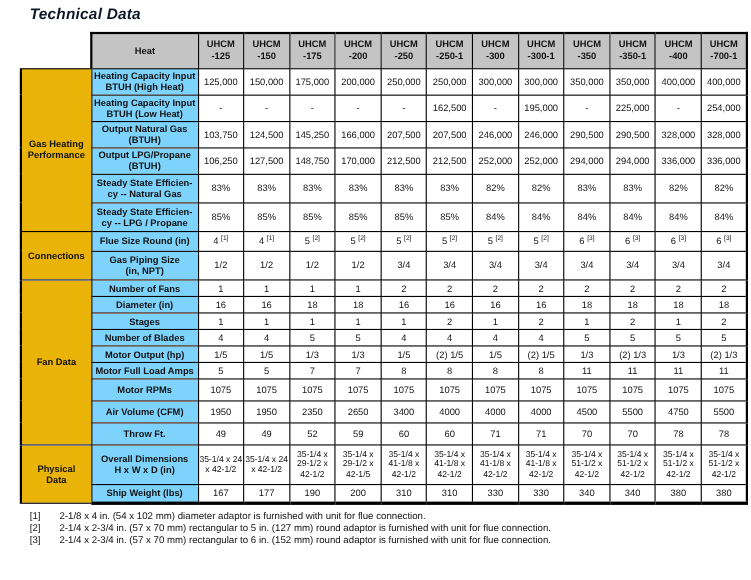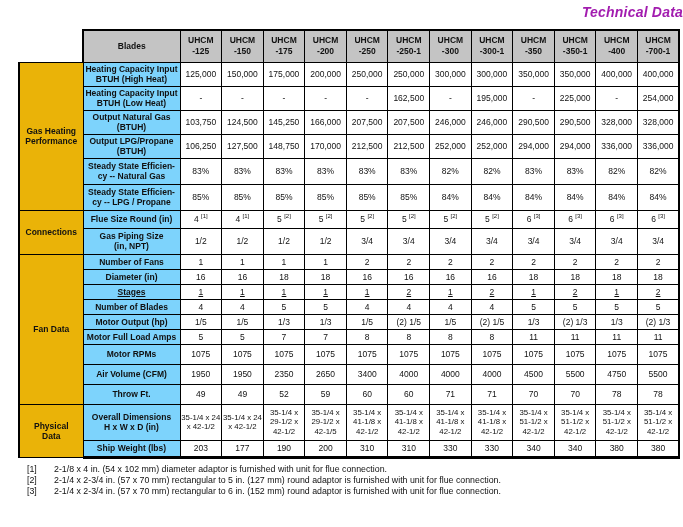--- a/index.html
+++ b/index.html
@@ -2,23 +2,22 @@
 <html><head>
 <meta charset="utf-8">
 <style>
   * { margin:0; padding:0; box-sizing:border-box; }
   html,body { width:683px; height:527px; background:#ffffff; overflow:hidden;
     font-family:"Liberation Sans", sans-serif; color:#111; }
   #page { width:683px; height:527px; position:relative; }
 
   .page-title {
     margin:4px 0 0 27px;
-    font-size:14px; font-weight:bold; font-style:italic; color:#a21caf;
+    font-size:14px; font-weight:bold; font-style:italic; color:#0f172a;
     letter-spacing:0.2px;
-    text-align:right;
   }
 
   table.tech { border-collapse:collapse; table-layout:fixed;
     margin:9px 0 0 18px; width:661px; }
   th, td {
     border:1px solid #000;
     font-size:8.5px; line-height:10px;
     text-align:center; vertical-align:middle;
     padding:1px 1px; overflow:hidden;
   }
@@ -50,21 +49,21 @@
 
   <table class="tech">
     <colgroup>
       <col style="width:64px">
         <col style="width:97px">
       <col span="12" style="width:41.6px">
     </colgroup>
     <thead>
       <tr id="model-row">
         <th class="ghost"></th>
-        <th class="model-head">Blades</th>
+        <th class="model-head">Heat</th>
       <th>
             <span class="model-line">UHCM</span>
             <span class="model-line">-125</span>
           </th>
           <th>
             <span class="model-line">UHCM</span>
             <span class="model-line">-150</span>
           </th>
           <th>
             <span class="model-line">UHCM</span>
@@ -263,21 +262,21 @@
           <td class="data-cell">18</td>
           <td class="data-cell">16</td>
           <td class="data-cell">16</td>
           <td class="data-cell">16</td>
           <td class="data-cell">16</td>
           <td class="data-cell">18</td>
           <td class="data-cell">18</td>
           <td class="data-cell">18</td>
           <td class="data-cell">18</td>
         </tr>
-        <tr style="height: 15px; text-decoration: underline;">
+        <tr style="height: 15px;">
           <th class="row-label">Stages</th>
           <td class="data-cell">1</td>
           <td class="data-cell">1</td>
           <td class="data-cell">1</td>
           <td class="data-cell">1</td>
           <td class="data-cell">1</td>
           <td class="data-cell">2</td>
           <td class="data-cell">1</td>
           <td class="data-cell">2</td>
           <td class="data-cell">1</td>
@@ -388,21 +387,21 @@
           <td class="data-cell">35-1/4 x 41-1/8 x 42-1/2</td>
           <td class="data-cell">35-1/4 x 41-1/8 x 42-1/2</td>
           <td class="data-cell">35-1/4 x 41-1/8 x 42-1/2</td>
           <td class="data-cell">35-1/4 x 51-1/2 x 42-1/2</td>
           <td class="data-cell">35-1/4 x 51-1/2 x 42-1/2</td>
           <td class="data-cell">35-1/4 x 51-1/2 x 42-1/2</td>
           <td class="data-cell">35-1/4 x 51-1/2 x 42-1/2</td>
         </tr>
         <tr class="last-row" style="height: 17px;">
           <th class="row-label">Ship Weight (lbs)</th>
-          <td class="data-cell">203</td>
+          <td class="data-cell">167</td>
           <td class="data-cell">177</td>
           <td class="data-cell">190</td>
           <td class="data-cell">200</td>
           <td class="data-cell">310</td>
           <td class="data-cell">310</td>
           <td class="data-cell">330</td>
           <td class="data-cell">330</td>
           <td class="data-cell">340</td>
           <td class="data-cell">340</td>
           <td class="data-cell">380</td>

